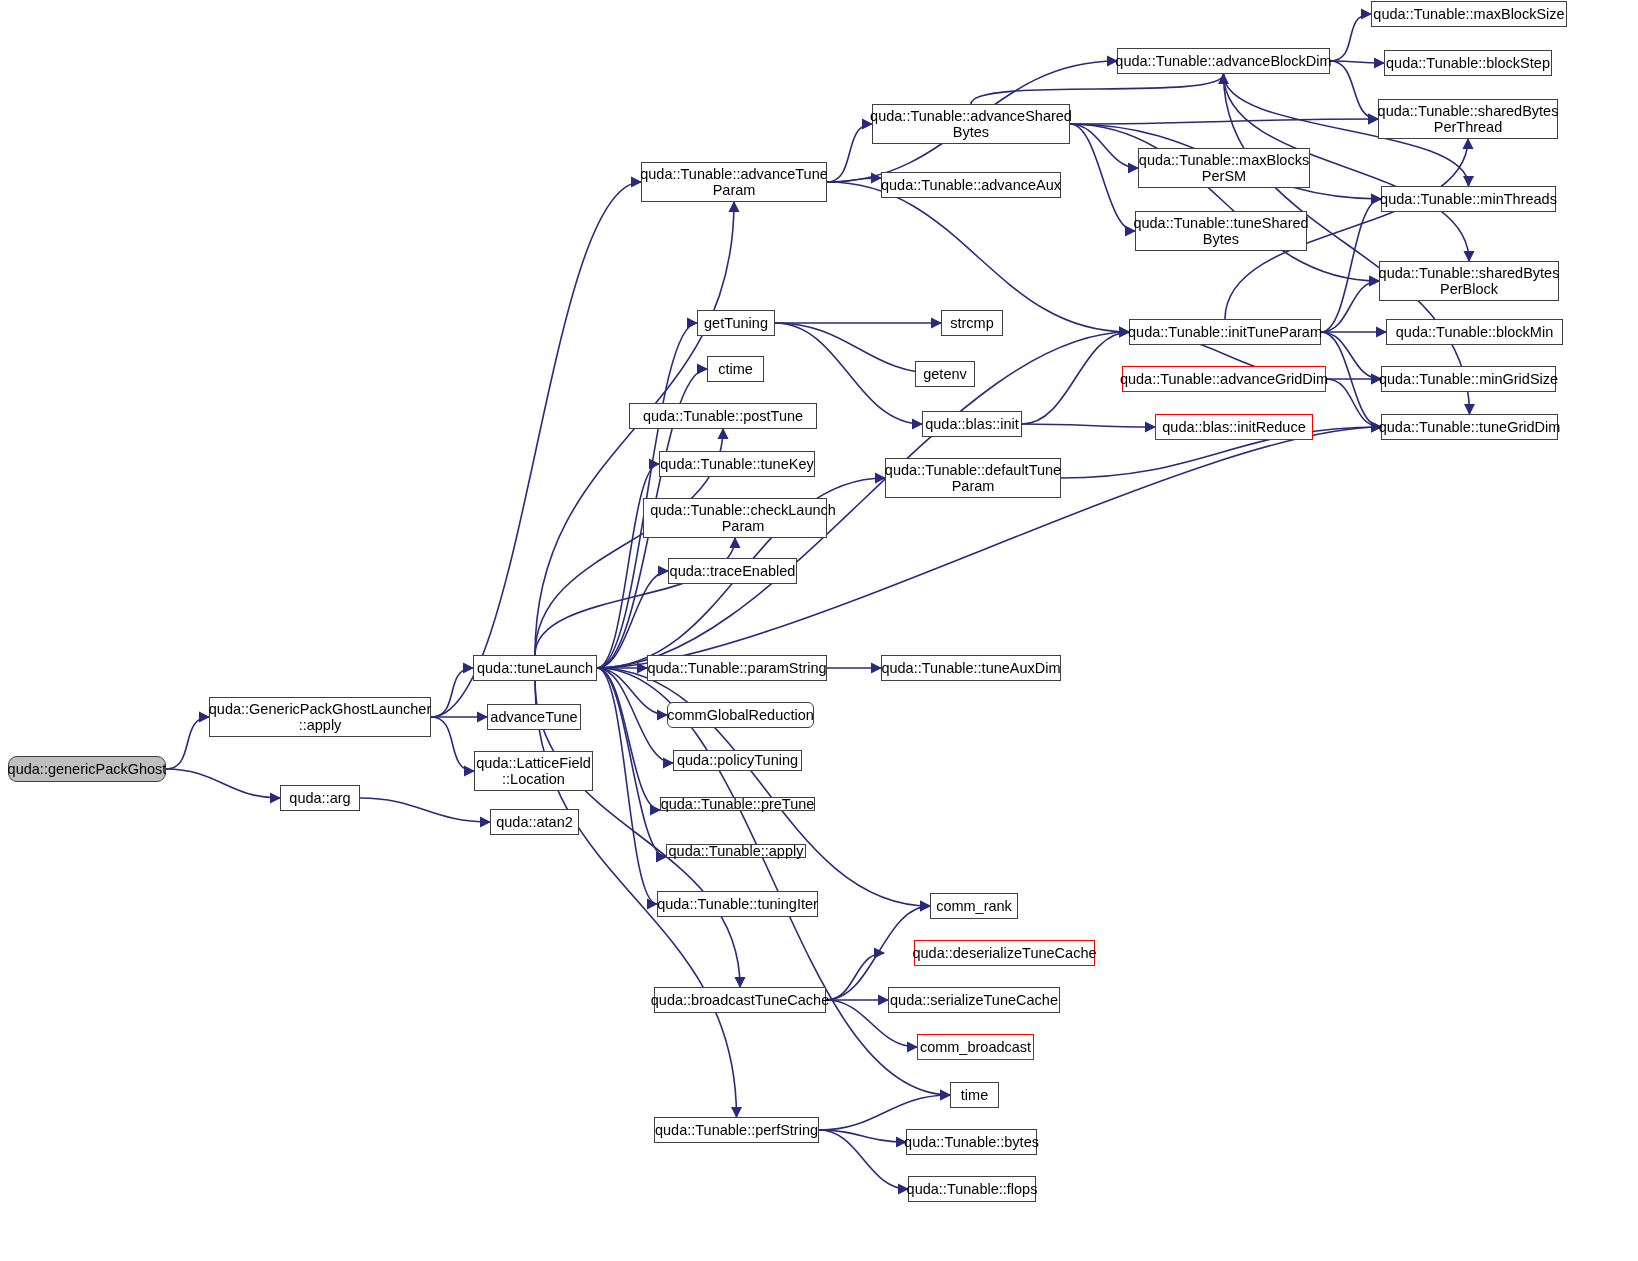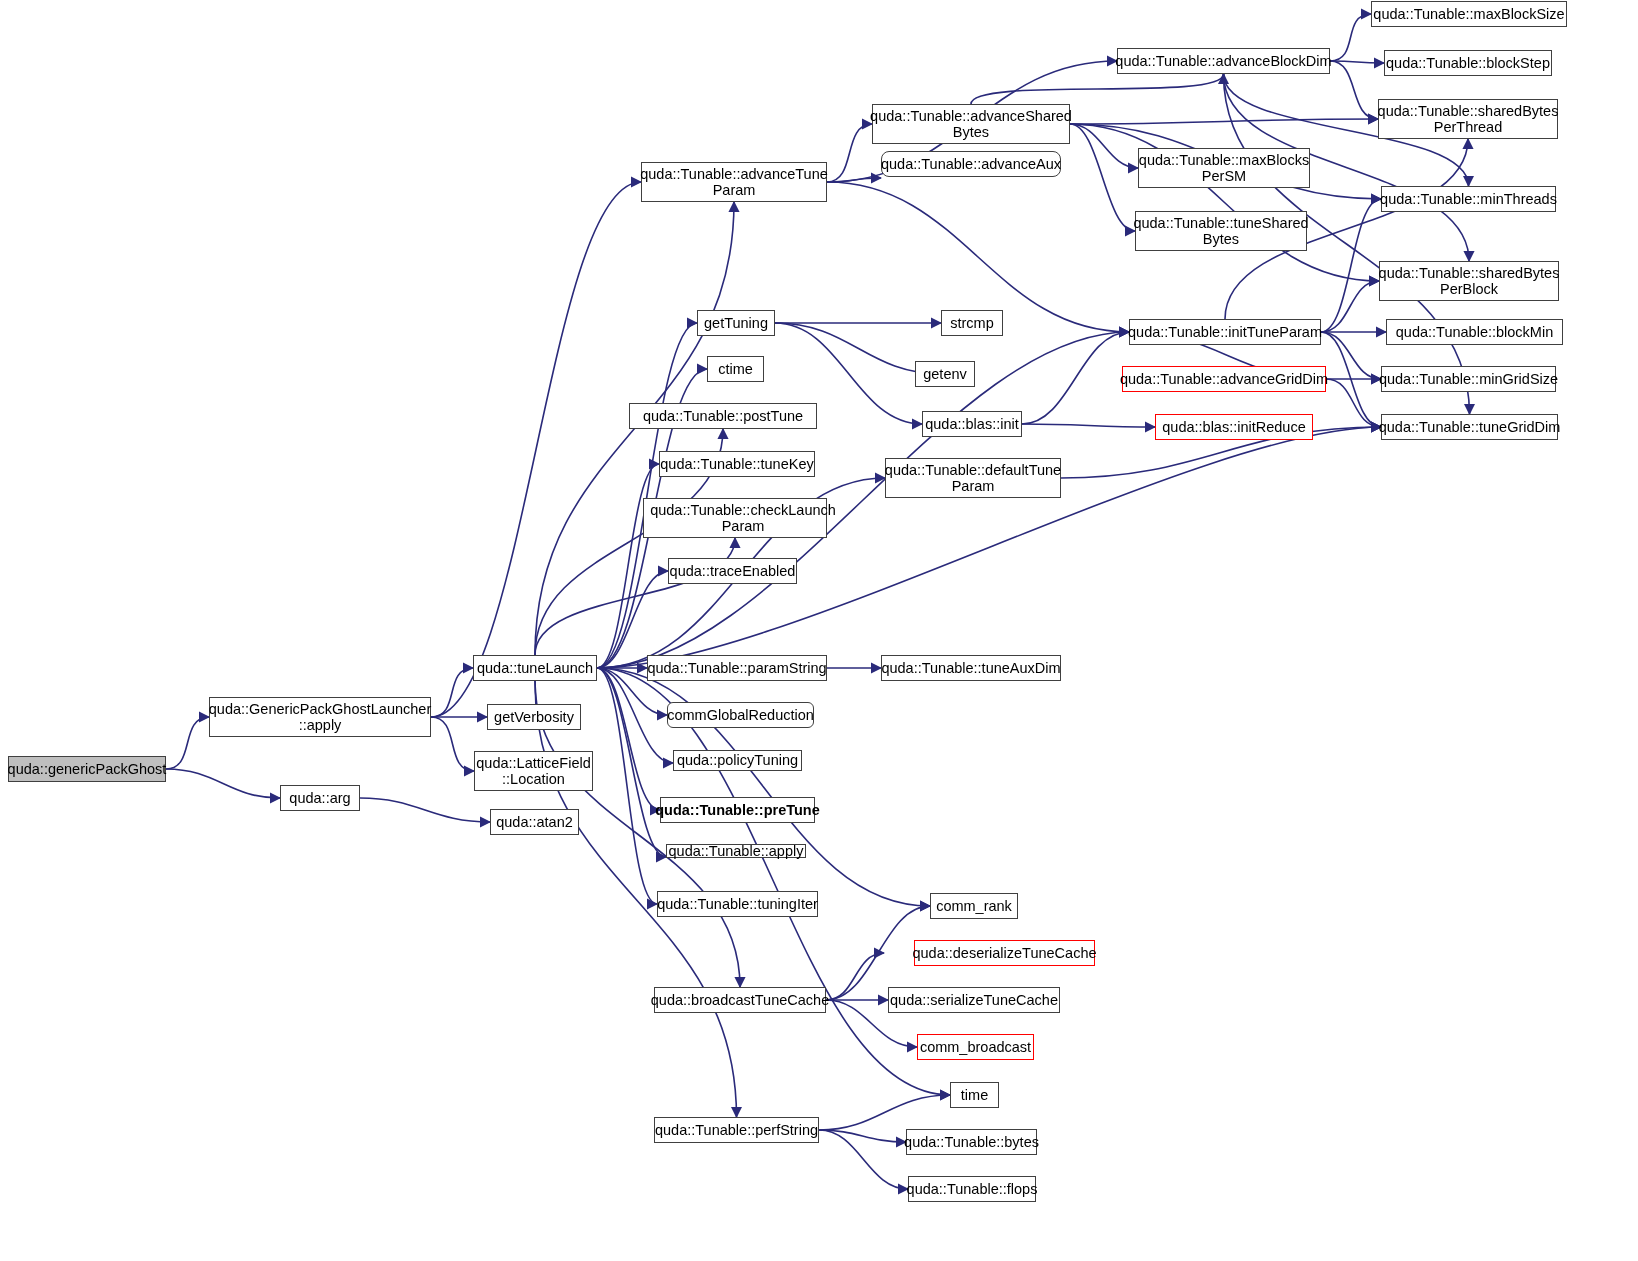--- a/index.html
+++ b/index.html
@@ -22,21 +22,21 @@
     line-height:16.5px;
     display:flex;
     align-items:center;
     justify-content:center;
     text-align:center;
     white-space:pre-line;
     letter-spacing:0px;
     z-index:3;
   }
   .node.red{border-color:#ff0000;}
-  .node.root{background:#bfbfbf;border-color:#404040;}
+  .node.root{background:#bfbfbf;border-color:#404040;border-radius:9px;}
 </style>
 </head>
 <body>
 
 <div id="canvas">
   <svg id="edges">
     <defs>
       <marker id="arrow" viewBox="0 0 10 10" refX="9" refY="5" markerWidth="7" markerHeight="7" orient="auto-start-reverse">
         <path d="M 0 0 L 10 5 L 0 10 z" fill="#2a2a7a"></path>
       </marker>
@@ -108,42 +108,42 @@
         <path d="M 819 1130 C 877.95 1130, 891.05 1095, 950 1095" marker-end="url(#arrow)"></path>
         <path d="M 819 1130 C 858.15 1130, 866.85 1142, 906 1142" marker-end="url(#arrow)"></path>
         <path d="M 819 1130 C 859.05 1130, 867.95 1189, 908 1189" marker-end="url(#arrow)"></path>
       </g>
   </svg>
   <div id="node-layer">
       <div class="node root" style="left: 8px; top: 756px; width: 158px; height: 26px;">quda::genericPackGhost</div>
       <div class="node" style="left: 209px; top: 697px; width: 222px; height: 40px;">quda::GenericPackGhostLauncher
 ::apply</div>
       <div class="node" style="left: 280px; top: 785px; width: 80px; height: 26px;">quda::arg</div>
-      <div class="node" style="left: 487px; top: 704px; width: 94px; height: 26px;">getVerbosity</div>
+      <div class="node" style="left: 487px; top: 704px; width: 94px; height: 26px;">advanceTune</div>
       <div class="node" style="left: 474px; top: 751px; width: 119px; height: 40px;">quda::LatticeField
 ::Location</div>
       <div class="node" style="left: 490px; top: 809px; width: 89px; height: 26px;">quda::atan2</div>
       <div class="node" style="left: 473px; top: 655px; width: 124px; height: 26px;">quda::tuneLaunch</div>
       <div class="node" style="left: 697px; top: 310px; width: 78px; height: 26px;">getTuning</div>
       <div class="node" style="left: 707px; top: 356px; width: 57px; height: 26px;">ctime</div>
       <div class="node" style="left: 629px; top: 403px; width: 188px; height: 26px;">quda::Tunable::postTune</div>
       <div class="node" style="left: 659px; top: 451px; width: 156px; height: 26px;">quda::Tunable::tuneKey</div>
       <div class="node" style="left: 643px; top: 498px; width: 184px; height: 40px; padding-left: 16px;">quda::Tunable::checkLaunch
 Param</div>
       <div class="node" style="left: 668px; top: 558px; width: 129px; height: 26px;">quda::traceEnabled</div>
       <div class="node" style="left: 941px; top: 310px; width: 62px; height: 26px;">strcmp</div>
       <div class="node" style="left: 915px; top: 361px; width: 60px; height: 26px;">getenv</div>
       <div class="node" style="left: 922px; top: 411px; width: 100px; height: 26px;">quda::blas::init</div>
       <div class="node" style="left: 885px; top: 458px; width: 176px; height: 40px;">quda::Tunable::defaultTune
 Param</div>
       <div class="node" style="left: 641px; top: 162px; width: 186px; height: 40px;">quda::Tunable::advanceTune
 Param</div>
       <div class="node" style="left: 872px; top: 104px; width: 198px; height: 40px;">quda::Tunable::advanceShared
 Bytes</div>
-      <div class="node" style="left: 881px; top: 151px; width: 180px; height: 26px; border-radius: 8px;">quda::Tunable::advanceAux</div>
+      <div class="node" style="left: 881px; top: 172px; width: 180px; height: 26px;">quda::Tunable::advanceAux</div>
       <div class="node" style="left: 1138px; top: 148px; width: 172px; height: 40px;">quda::Tunable::maxBlocks
 PerSM</div>
       <div class="node" style="left: 1135px; top: 211px; width: 172px; height: 40px;">quda::Tunable::tuneShared
 Bytes</div>
       <div class="node" style="left: 1117px; top: 48px; width: 213px; height: 26px;">quda::Tunable::advanceBlockDim</div>
       <div class="node" style="left: 1371px; top: 1px; width: 196px; height: 26px;">quda::Tunable::maxBlockSize</div>
       <div class="node" style="left: 1384px; top: 50px; width: 168px; height: 26px;">quda::Tunable::blockStep</div>
       <div class="node" style="left: 1378px; top: 99px; width: 180px; height: 40px;">quda::Tunable::sharedBytes
 PerThread</div>
       <div class="node" style="left: 1381px; top: 186px; width: 175px; height: 26px;">quda::Tunable::minThreads</div>
@@ -152,21 +152,21 @@
       <div class="node" style="left: 1129px; top: 319px; width: 192px; height: 26px;">quda::Tunable::initTuneParam</div>
       <div class="node" style="left: 1386px; top: 319px; width: 177px; height: 26px;">quda::Tunable::blockMin</div>
       <div class="node red" style="left: 1122px; top: 366px; width: 204px; height: 26px;">quda::Tunable::advanceGridDim</div>
       <div class="node" style="left: 1381px; top: 366px; width: 175px; height: 26px;">quda::Tunable::minGridSize</div>
       <div class="node red" style="left: 1155px; top: 414px; width: 158px; height: 26px;">quda::blas::initReduce</div>
       <div class="node" style="left: 1381px; top: 414px; width: 177px; height: 26px;">quda::Tunable::tuneGridDim</div>
       <div class="node" style="left: 647px; top: 655px; width: 180px; height: 26px;">quda::Tunable::paramString</div>
       <div class="node" style="left: 881px; top: 655px; width: 180px; height: 26px;">quda::Tunable::tuneAuxDim</div>
       <div class="node" style="left: 667px; top: 702px; width: 147px; height: 26px; border-radius: 6px;">commGlobalReduction</div>
       <div class="node" style="left: 673px; top: 750px; width: 129px; height: 21px;">quda::policyTuning</div>
-      <div class="node" style="left: 660px; top: 797px; width: 155px; height: 26px; font-weight: bold;">quda::Tunable::preTune</div>
+      <div class="node" style="left: 660px; top: 797px; width: 155px; height: 14px;">quda::Tunable::preTune</div>
       <div class="node" style="left: 666px; top: 844px; width: 140px; height: 14px;">quda::Tunable::apply</div>
       <div class="node" style="left: 657px; top: 891px; width: 161px; height: 26px;">quda::Tunable::tuningIter</div>
       <div class="node" style="left: 930px; top: 893px; width: 88px; height: 26px;">comm_rank</div>
       <div class="node red" style="left: 884px; top: 940px; width: 181px; height: 26px; margin-left: 30px;">quda::deserializeTuneCache</div>
       <div class="node" style="left: 654px; top: 987px; width: 172px; height: 26px;">quda::broadcastTuneCache</div>
       <div class="node" style="left: 888px; top: 987px; width: 172px; height: 26px;">quda::serializeTuneCache</div>
       <div class="node red" style="left: 917px; top: 1034px; width: 117px; height: 26px;">comm_broadcast</div>
       <div class="node" style="left: 950px; top: 1082px; width: 49px; height: 26px;">time</div>
       <div class="node" style="left: 654px; top: 1117px; width: 165px; height: 26px;">quda::Tunable::perfString</div>
       <div class="node" style="left: 906px; top: 1129px; width: 131px; height: 26px;">quda::Tunable::bytes</div>

